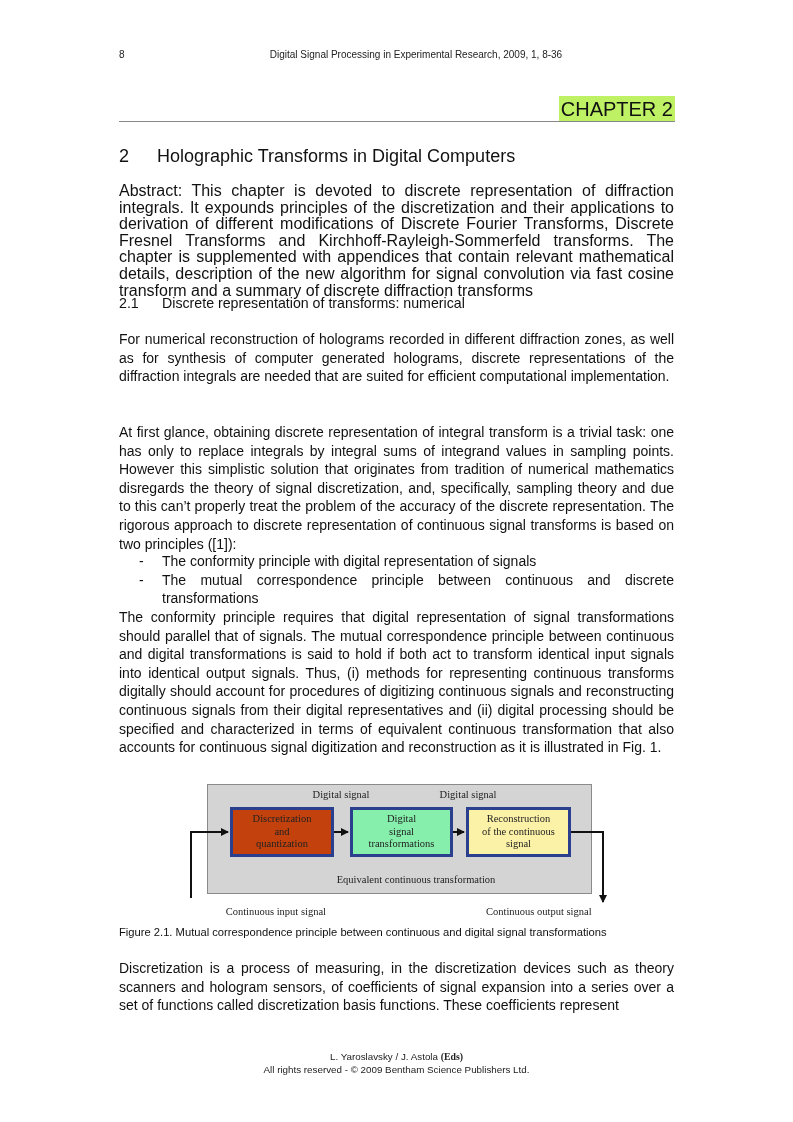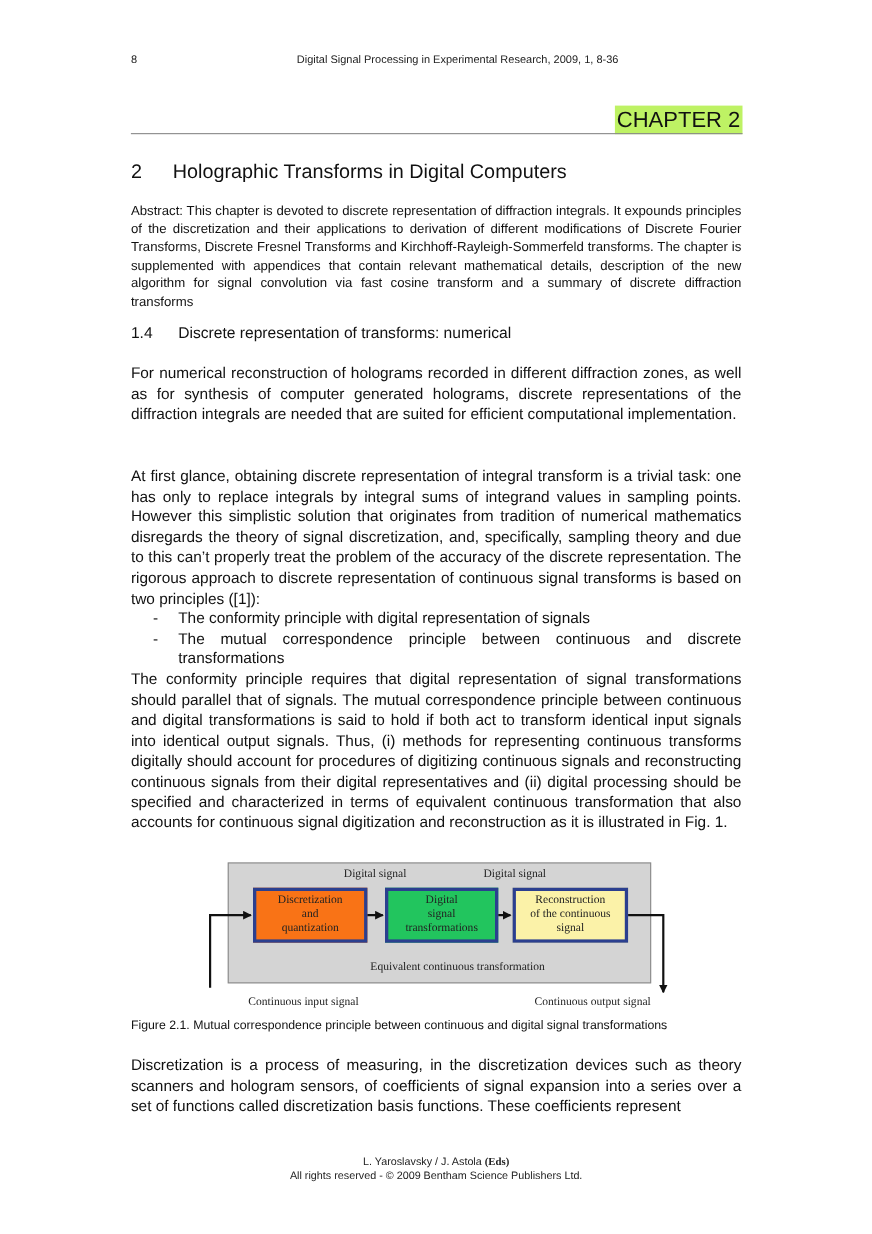--- a/index.html
+++ b/index.html
@@ -5,37 +5,37 @@
     html, body { margin: 0; padding: 0; background: #ffffff; }
     body { width: 793px; height: 1122px; position: relative; overflow: hidden; color: #111; font-family: "Liberation Sans", sans-serif; }
     .abs { position: absolute; }
     .running-head { top: 49px; left: 0; width: 793px; font-size: 10px; color: #222; }
     .running-head .pnum { position: absolute; left: 119px; }
     .running-head .jtitle { position: absolute; left: 0; width: 760px; text-align: center; padding-left: 36px; }
     .chapter-label { top: 96px; right: 118px; background: #bef264; font-size: 20px; line-height: 26px; padding: 0 2px; color: #111; }
     .rule { top: 121px; left: 119px; width: 556px; height: 1px; background: #888; }
     .chapter-title { top: 144px; left: 119px; font-size: 18px; line-height: 24px; }
     .chapter-title .num { display: inline-block; width: 38px; }
-    .abstract { top: 183px; left: 119px; width: 555px; font-size: 12px; line-height: 16.6px; text-align: justify; }
+    .abstract { top: 183px; left: 119px; width: 555px; font-size: 16px; line-height: 16.6px; text-align: justify; }
     .sec-title { top: 293px; left: 119px; font-size: 14.2px; line-height: 20px; }
     .sec-title .num { display: inline-block; width: 43px; }
     .para { left: 119px; width: 555px; font-size: 14px; line-height: 18.6px; text-align: justify; }
     .p1 { top: 330px; }
     .p2 { top: 423px; }
     .bullets { top: 552px; left: 119px; width: 555px; font-size: 14px; line-height: 18.6px; margin: 0; padding: 0; list-style: none; }
     .bullets li { position: relative; padding-left: 43px; text-align: justify; }
     .bullets li .dash { position: absolute; left: 20px; }
     .p3 { top: 608px; }
     
     .figure { top: 780px; left: 186px; width: 432px; height: 140px; }
     .fig-bg { position: absolute; left: 21px; top: 4px; width: 383px; height: 108px; background: #d4d4d4; border: 1px solid #8a8a8a; }
     .fig-text { position: absolute; font-family: "Liberation Serif", serif; font-size: 10.5px; color: #222; text-align: center; line-height: 12.5px; }
     .fig-box { position: absolute; top: 27px; height: 50px; border: 3px solid #2b3f8f; box-sizing: border-box; display: flex; align-items: center; justify-content: center; }
-    .box1 { left: 44px; width: 104px; background: #f97316; }
-    .box2 { left: 164px; width: 103px; background: #22c55e; }
+    .box1 { left: 44px; width: 104px; background: #c2410c; }
+    .box2 { left: 164px; width: 103px; background: #86efac; }
     .box3 { left: 280px; width: 105px; background: #fbf2a8; }
     .fig-svg { position: absolute; left: 0; top: 0; width: 432px; height: 140px; }
     .caption { top: 925px; left: 119px; font-size: 11.2px; line-height: 14px; }
     .p4 { top: 959px; }
     .footer { top: 1050px; left: 0; width: 793px; text-align: center; font-size: 9.8px; line-height: 13px; color: #222; }
     .footer .eds { font-family: "Liberation Serif", serif; font-weight: bold; }
   </style>
 </head>
 <body>
 
@@ -47,21 +47,21 @@
 <div class="abs chapter-label">CHAPTER 2</div>
 <div class="abs rule"></div>
 
 <div class="abs chapter-title">
   <span class="num">2</span><span>Holographic Transforms in Digital Computers</span>
 </div>
 
 <div class="abs abstract">Abstract: This chapter is devoted to discrete representation of diffraction integrals. It expounds principles of the discretization and their applications to derivation of different modifications of Discrete Fourier Transforms, Discrete Fresnel Transforms and Kirchhoff-Rayleigh-Sommerfeld transforms. The chapter is supplemented with appendices that contain relevant mathematical details, description of the new algorithm for signal convolution via fast cosine transform and a summary of discrete diffraction transforms</div>
 
 <div class="abs sec-title">
-  <span class="num">1.4</span><span>Discrete representation of transforms: numerical</span>
+  <span class="num">2.1</span><span>Discrete representation of transforms: numerical</span>
 </div>
 
 <p class="abs para p1" style="margin:0">For numerical reconstruction of holograms recorded in different diffraction zones, as well as for synthesis of computer generated holograms, discrete representations of the diffraction integrals are needed that are suited for efficient computational implementation.</p>
 <p class="abs para p2" style="margin:0">At first glance, obtaining discrete representation of integral transform is a trivial task: one has only to replace integrals by integral sums of integrand values in sampling points. However this simplistic solution that originates from tradition of numerical mathematics disregards the theory of signal discretization, and, specifically, sampling theory and due to this can’t properly treat the problem of the accuracy of the discrete representation. The rigorous approach to discrete representation of continuous signal transforms is based on two principles ([1]):</p>
 
 <ul class="abs bullets">
   <li><span class="dash">-</span><span>The conformity principle with digital representation of signals</span></li>
   <li><span class="dash">-</span><span>The mutual correspondence principle between continuous and discrete transformations</span></li>
 </ul>
 

